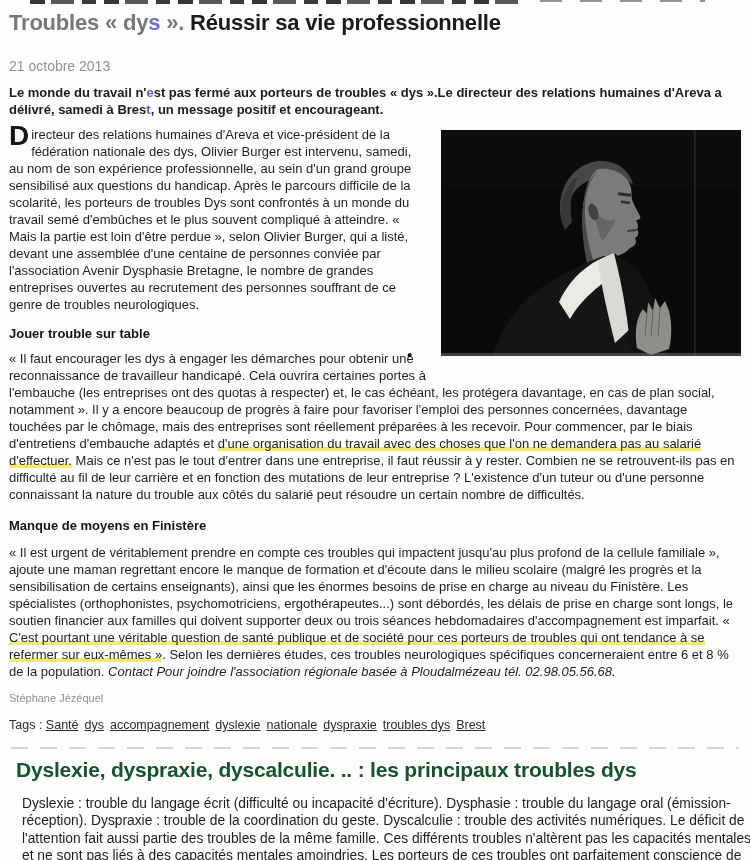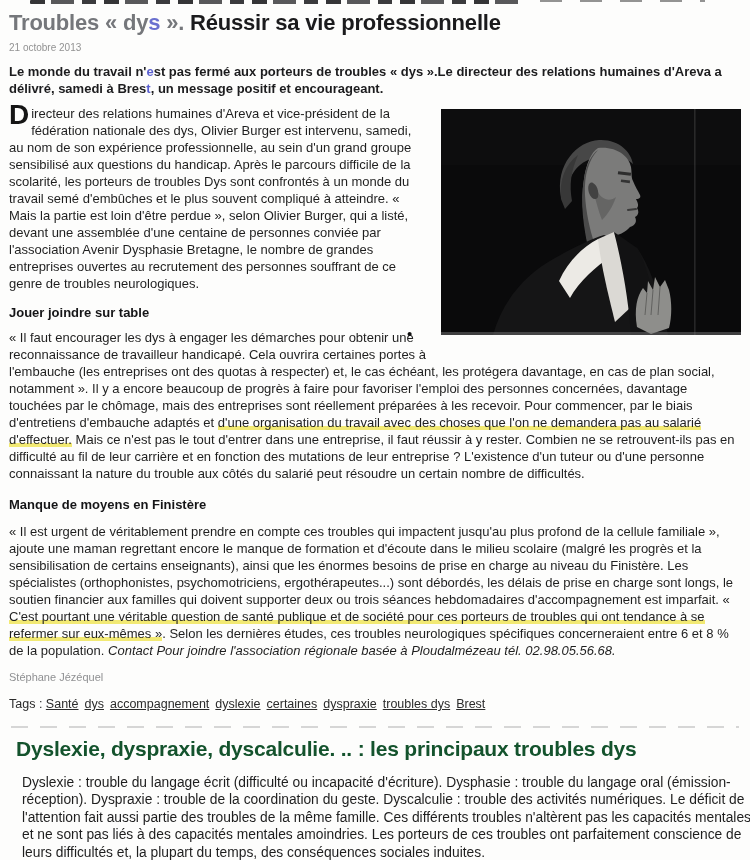--- a/index.html
+++ b/index.html
@@ -27,21 +27,21 @@
     background:repeating-linear-gradient(90deg,
       rgba(60,60,60,.55) 0 22px, rgba(60,60,60,0) 22px 40px);
   }
   h1.title{
     margin:0;padding-top:9px;font-size:22px;line-height:27px;
     font-weight:bold;letter-spacing:-.2px;color:#1b1b1d;
   }
   .t-gray{color:#75777b;}
   .t-blue{color:#6a70cf;}
   .t-main{color:#1b1b1d;}
-  .date{margin-top:6px;font-size:10px;color:#929292;}
+  .date{margin-top:22px;font-size:14px;color:#929292;}
   .lead{
     margin:10px 0 0;font-size:13px;line-height:17px;font-weight:bold;
     color:#1c1c1e;width:733px;
   }
   .blue-letter{color:#5a5fd0;}
   .body1{position:relative;margin-top:8px;font-size:13px;line-height:17px;color:#1f1f1f;}
   .photo{
     float:right;width:300px;height:226px;margin:4px 0 14px 12px;
     background:#0a0a0b;
   }
@@ -127,32 +127,32 @@
         <path d="M206,184 L204,206 M212,181 L210,206 M219,178 L217,206" stroke="#565654" stroke-width="1" opacity="0.8"></path>
 
         <rect x="0" y="223" width="300" height="3" fill="#808080" opacity="0.45"></rect>
       </svg>
     </div>
 
     <span class="stray-bullet">•</span>
 
     <p><span class="dropcap">D</span><span>irecteur des relations humaines d'Areva et vice-président de la fédération nationale des dys, Olivier Burger est intervenu, samedi, au nom de son expérience professionnelle, au sein d'un grand groupe sensibilisé aux questions du handicap. Après le parcours difficile de la scolarité, les porteurs de troubles Dys sont confrontés à un monde du travail semé d'embûches et le plus souvent compliqué à atteindre. « Mais la partie est loin d'être perdue », selon Olivier Burger, qui a listé, devant une assemblée d'une centaine de personnes conviée par l'association Avenir Dysphasie Bretagne, le nombre de grandes entreprises ouvertes au recrutement des personnes souffrant de ce genre de troubles neurologiques.</span></p>
 
-    <h3 class="crosshead">Jouer joindre sur table</h3>
+    <h3 class="crosshead">Jouer trouble sur table</h3>
 
     <p><span>« Il faut encourager les dys à engager les démarches pour obtenir une reconnaissance de travailleur handicapé. Cela ouvrira certaines portes à l'embauche (les entreprises ont des quotas à respecter) et, le cas échéant, les protégera davantage, en cas de plan social, notamment ». Il y a encore beaucoup de progrès à faire pour favoriser l'emploi des personnes concernées, davantage touchées par le chômage, mais des entreprises sont réellement préparées à les recevoir. Pour commencer, par le biais d'entretiens d'embauche adaptés et </span><span class="hl">d'une organisation du travail avec des choses que l'on ne demandera pas au salarié d'effectuer.</span><span> Mais ce n'est pas le tout d'entrer dans une entreprise, il faut réussir à y rester. Combien ne se retrouvent-ils pas en difficulté au fil de leur carrière et en fonction des mutations de leur entreprise ? L'existence d'un tuteur ou d'une personne connaissant la nature du trouble aux côtés du salarié peut résoudre un certain nombre de difficultés.</span></p>
 
     <h3 class="crosshead crosshead2">Manque de moyens en Finistère</h3>
 
     <p><span>« Il est urgent de véritablement prendre en compte ces troubles qui impactent jusqu'au plus profond de la cellule familiale », ajoute une maman regrettant encore le manque de formation et d'écoute dans le milieu scolaire (malgré les progrès et la sensibilisation de certains enseignants), ainsi que les énormes besoins de prise en charge au niveau du Finistère. Les spécialistes (orthophonistes, psychomotriciens, ergothérapeutes...) sont débordés, les délais de prise en charge sont longs, le soutien financier aux familles qui doivent supporter deux ou trois séances hebdomadaires d'accompagnement est imparfait. « </span><span class="hl">C'est pourtant une véritable question de santé publique et de société pour ces porteurs de troubles qui ont tendance à se refermer sur eux-mêmes »</span><span>. Selon les dernières études, ces troubles neurologiques spécifiques concerneraient entre 6 et 8 % de la population. </span><span class="it">Contact Pour joindre l'association régionale basée à Ploudalmézeau tél. 02.98.05.56.68.</span></p>
 
     <div class="author">Stéphane Jézéquel</div>
 
     <div class="tags"><span>Tags :</span>
-      <a>Santé</a><a>dys</a><a>accompagnement</a><a>dyslexie</a><a>certaines</a><a>dyspraxie</a><a>troubles dys</a><a>Brest</a>
+      <a>Santé</a><a>dys</a><a>accompagnement</a><a>dyslexie</a><a>nationale</a><a>dyspraxie</a><a>troubles dys</a><a>Brest</a>
     </div>
   </div>
 
   <hr class="divider">
 
   <div class="article2">
     <h2>Dyslexie, dyspraxie, dyscalculie. .. : les principaux troubles dys</h2>
     <p>Dyslexie : trouble du langage écrit (difficulté ou incapacité d'écriture). Dysphasie : trouble du langage oral (émission-réception). Dyspraxie : trouble de la coordination du geste. Dyscalculie : trouble des activités numériques. Le déficit de l'attention fait aussi partie des troubles de la même famille. Ces différents troubles n'altèrent pas les capacités mentales et ne sont pas liés à des capacités mentales amoindries. Les porteurs de ces troubles ont parfaitement conscience de leurs difficultés et, la plupart du temps, des conséquences sociales induites.</p>
   </div>
 

